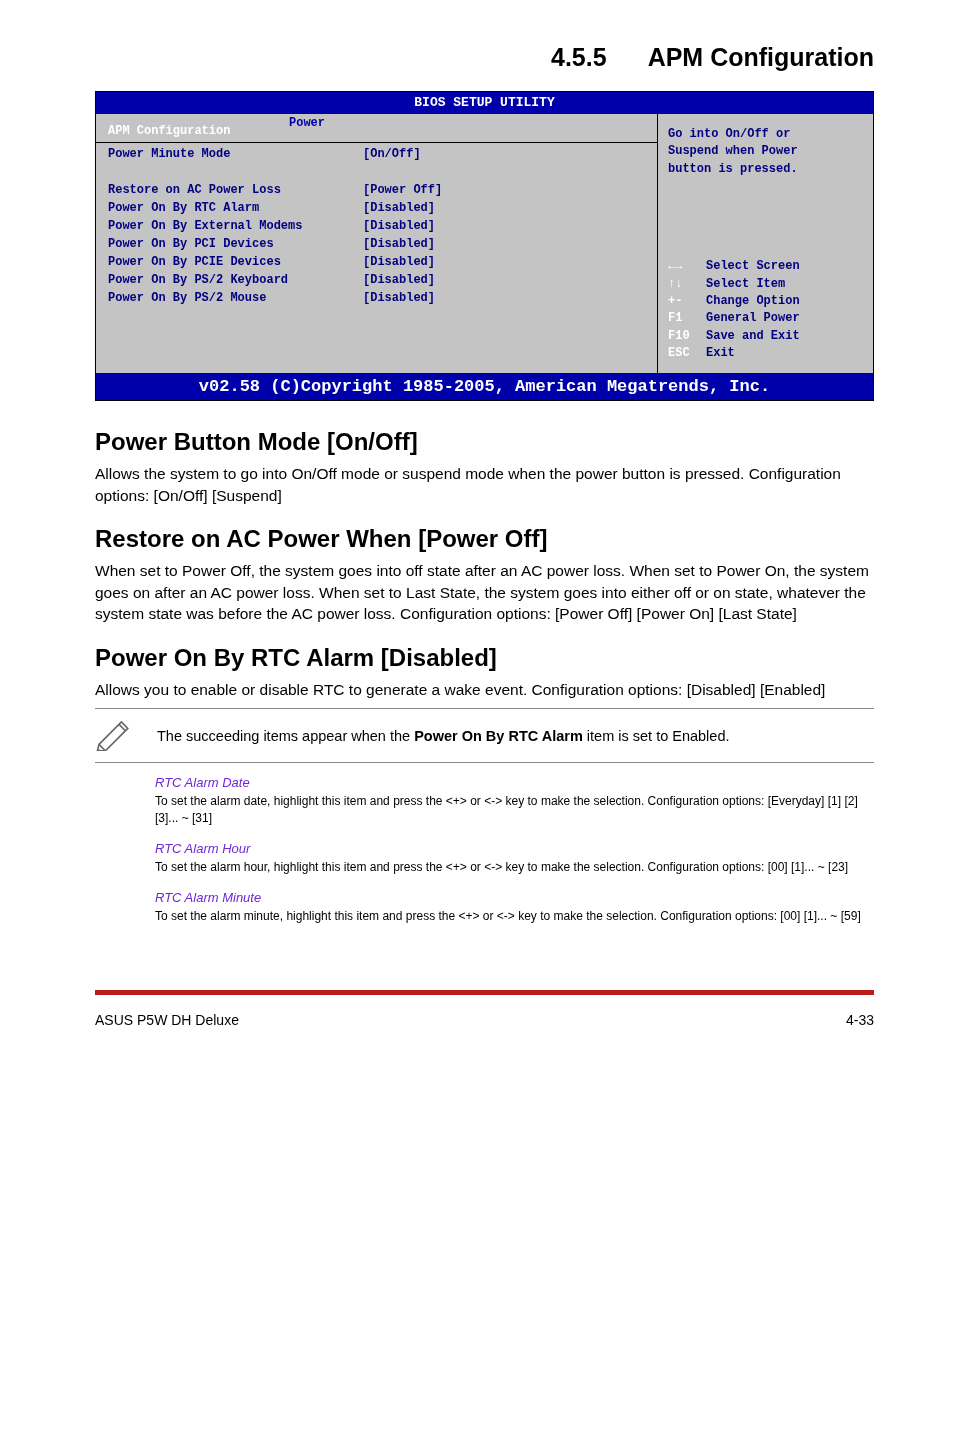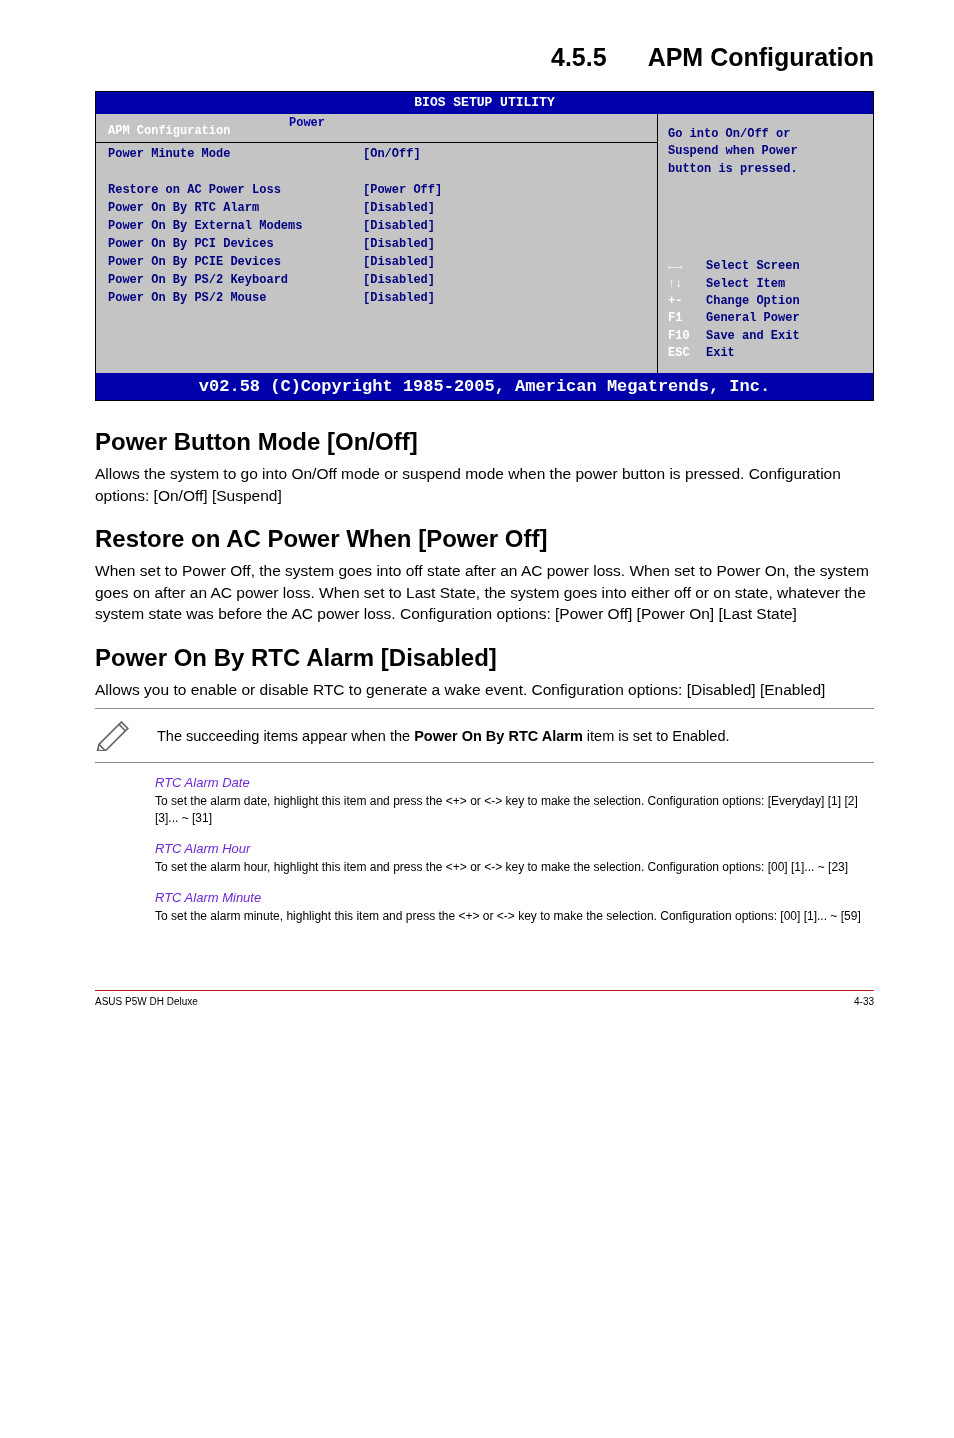--- a/index.html
+++ b/index.html
@@ -161,26 +161,26 @@
     color: #6d28d9;
     display: inline-block;
     margin-bottom: 1px;
     font-size: 13px;
   }
   .indent-block p {
     font-size: 12px;
     line-height: 1.4;
   }
   .footer-row {
-    border-top: 1px solid #b91c1c;
+    border-top: 5px solid #b91c1c;
     margin-top: 65px;
-    padding-top: 4px;
+    padding-top: 16px;
     display: flex;
     justify-content: space-between;
-    font-size: 10px;
+    font-size: 14px;
   }
 </style>
 </head>
 <body>
 
 <h1 class="section-title">
   <span class="section-number">4.5.5</span>
   <span>APM Configuration</span>
 </h1>
 

